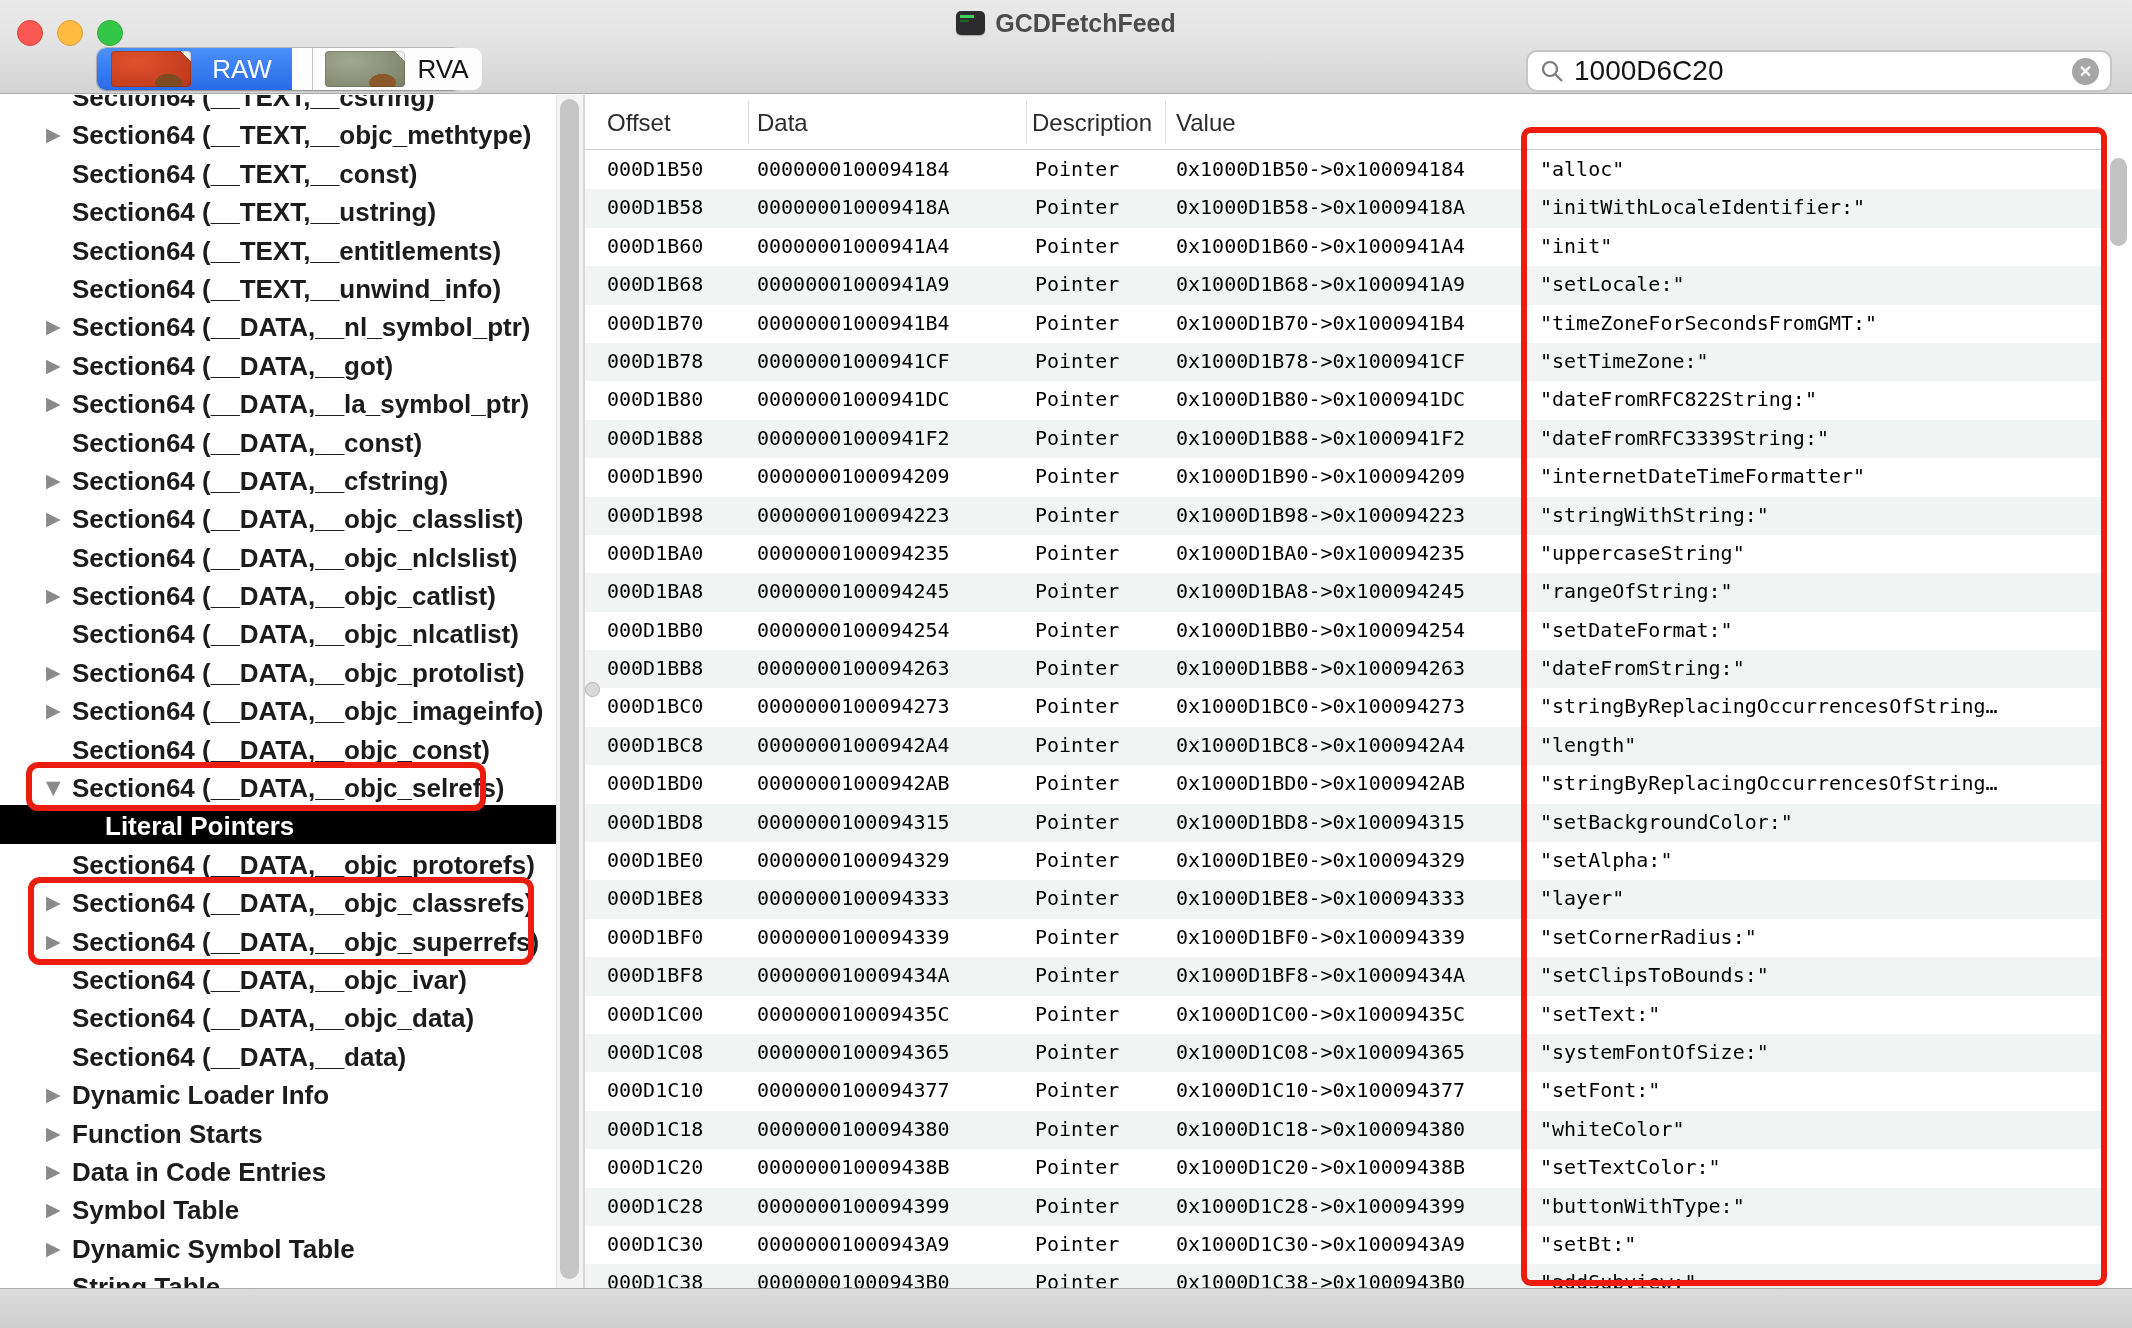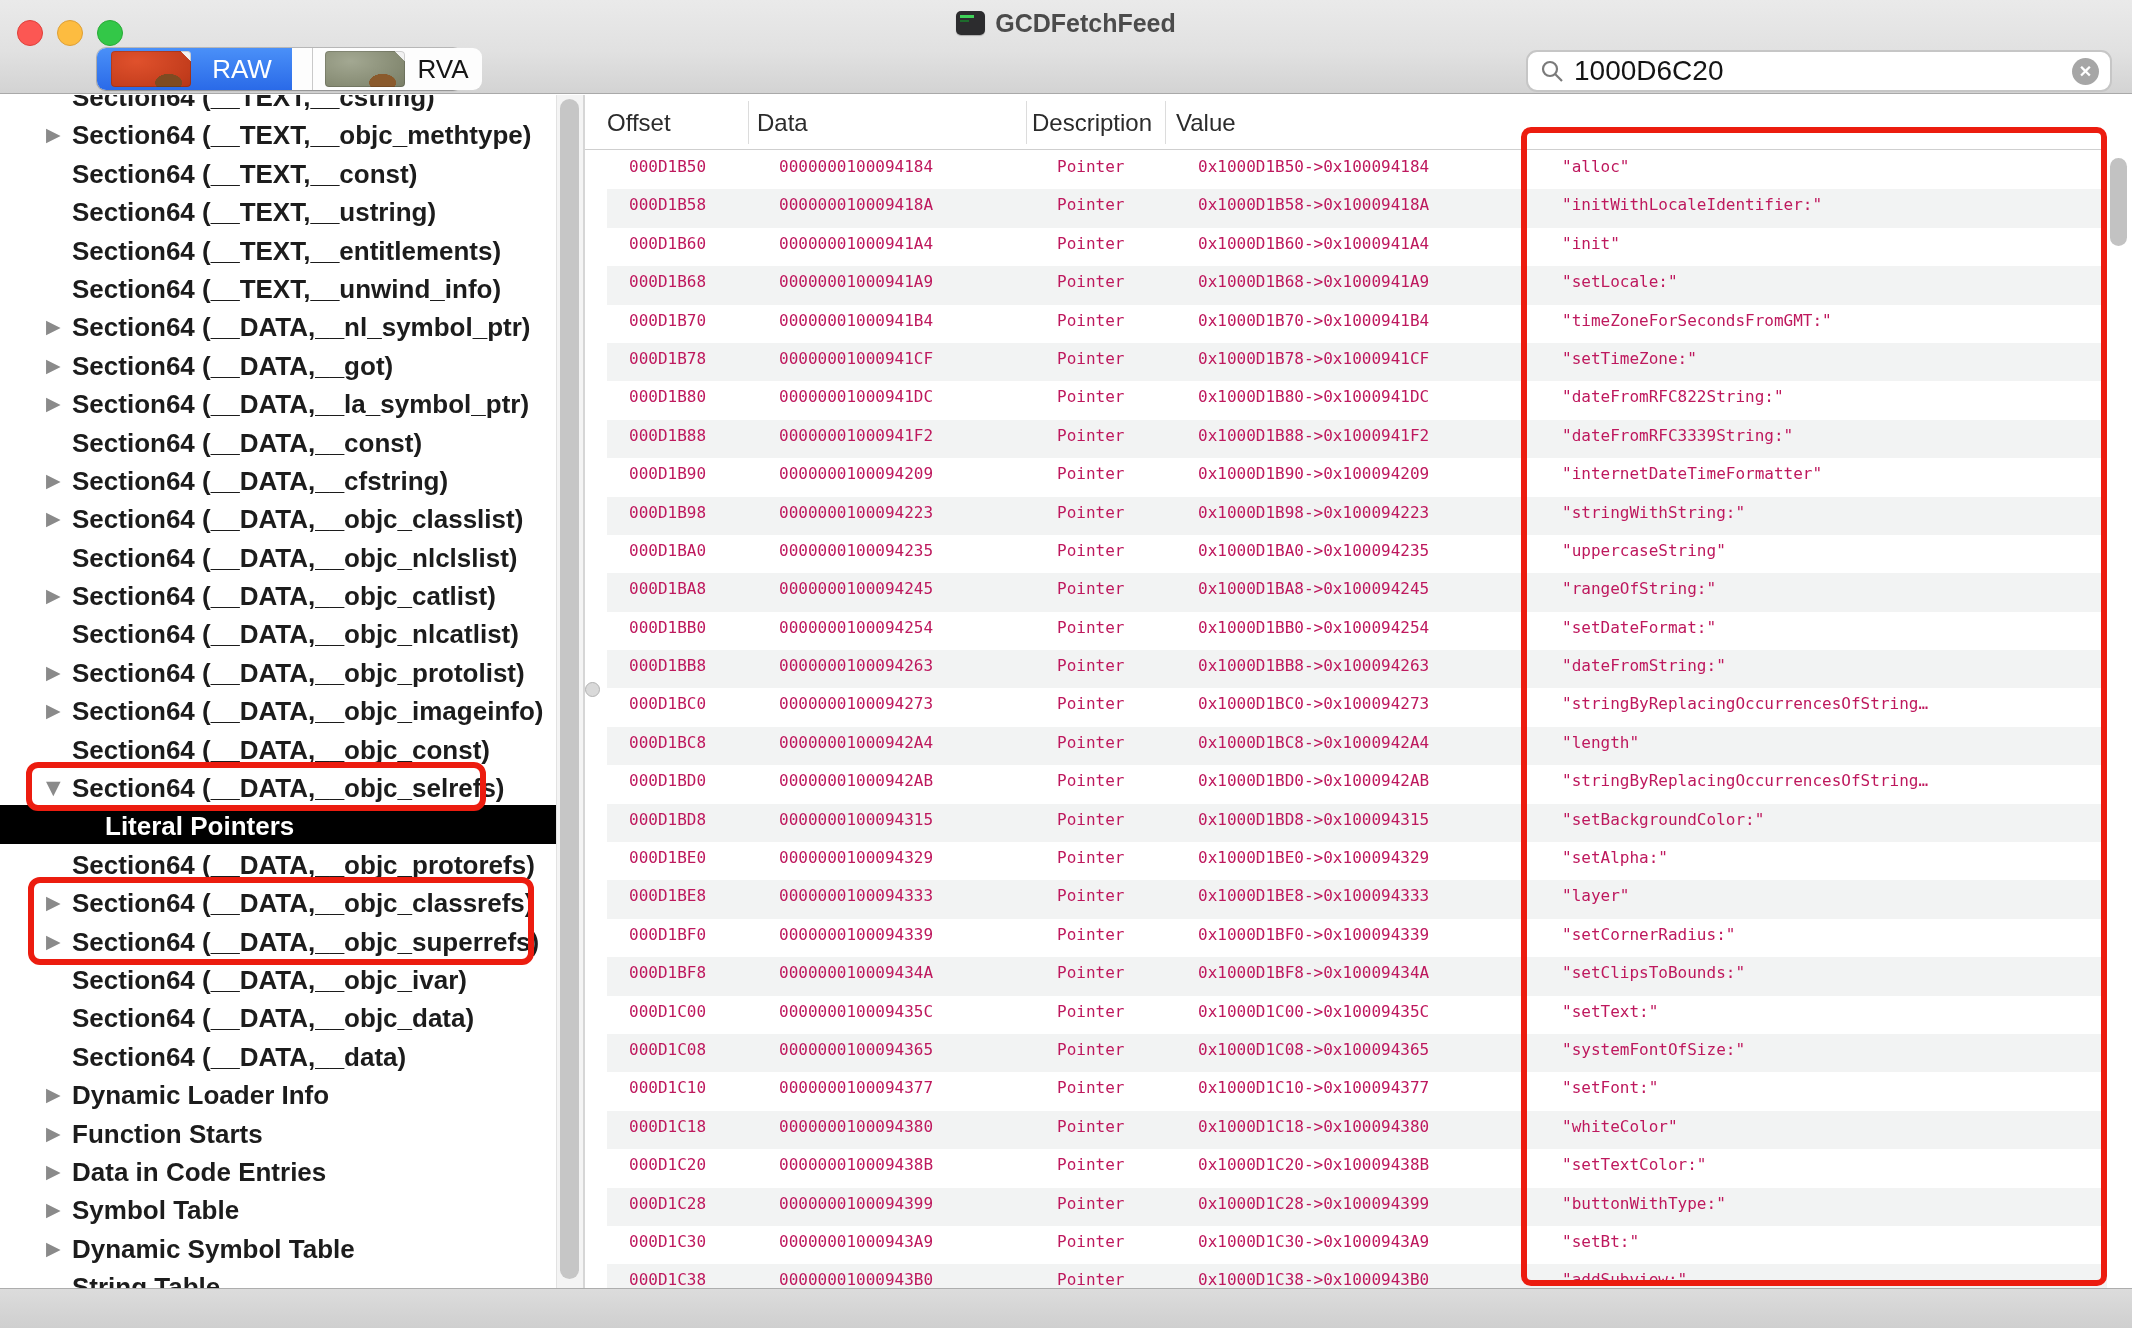--- a/index.html
+++ b/index.html
@@ -88,21 +88,21 @@
   .table-header { position:absolute; left:585px; top:95px; width:1547px; height:55px;
                   background:#fff; border-bottom:1px solid #cfcfcf; z-index:1; }
   .th { position:absolute; top:0; height:44px; line-height:55px; font-size:24px; color:#2b2b2b; }
   .th-offset { left:22px; } .th-data { left:172px; } .th-desc { left:447px; } .th-value { left:591px; }
   .th-sep { position:absolute; top:6px; width:1px; height:43px; background:#dcdcdc; }
   .sep1 { left:163px; } .sep2 { left:441px; } .sep3 { left:580px; }
 
   .table-body { position:absolute; left:585px; top:151px; width:1547px; height:1137px;
                 overflow:hidden; background:#fff; z-index:0; }
   .t-row { position:relative; height:38.4px; font-family:"DejaVu Sans Mono", monospace;
-           font-size:16px; color:#be185d; white-space:nowrap;margin-left:22px; }
+           font-size:20px; color:#000000; white-space:nowrap; }
   .t-row:nth-child(even) { background:#f2f3f3; }
   .t-row span { position:absolute; top:6px; }
   .c-offset  { left:22px; }
   .c-data    { left:172px; }
   .c-desc    { left:450px; }
   .c-pointer { left:591px; }
   .c-string  { left:955px; }
 
   .tbl-scroll-strip { position:absolute; left:2107px; top:95px; width:25px; height:1193px;
                       background:#fff; z-index:1; }

